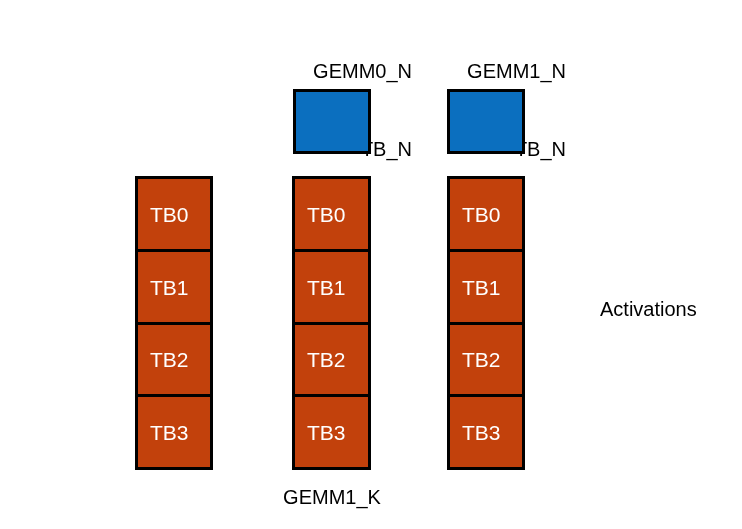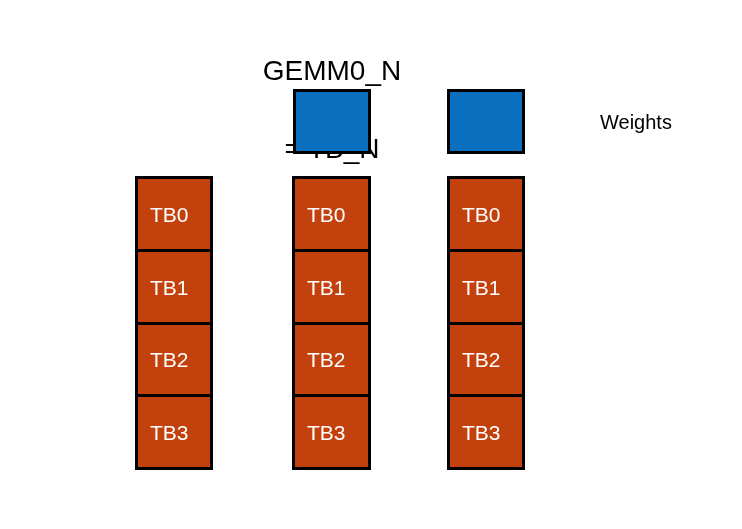--- a/index.html
+++ b/index.html
@@ -25,22 +25,23 @@
     color: #000000;
     font-family: "Liberation Sans", sans-serif;
     font-size: 20px;
     line-height: 25px;
     white-space: pre;
   }
   .label-center {
     text-align: center;
   }
   .label-two-line {
-    font-size: 28px;
+    font-size: 20px;
     line-height: 26px;
+    text-align: right;
   }
 
   
   .weight-block {
     position: absolute;
     background: #0B6FBF;
     border: 3px solid #000000;
     box-sizing: border-box;
   }
 
@@ -78,27 +79,31 @@
 </head>
 <body>
 
 <div id="canvas">
 
   <div class="label label-center label-two-line" style="left:252px; top:6px; width:160px;">
     <div>GEMM0_N</div>
     <div>= TB_N</div>
   </div>
 
+  <div class="label label-center label-two-line" style="left:406px; top:6px; width:160px;">
+    <div>GEMM1_N</div>
+    <div>= TB_N</div>
+  </div>
 
   <div class="weight-block" style="left:293px; top:89px; width:78px; height:65px;"></div>
 
   <div class="weight-block" style="left:447px; top:89px; width:78px; height:65px;"></div>
 
-  <div class="label" style="left:600px; top:110px;">Weights</div>
 
+  <div class="label" style="left:600px; top:297px;">Activations</div>
 
 
   <div class="activation-column" style="left:135px; top:176px; width:78px; height:294px;">
     <div class="activation-cell">
       <span class="cell-label">TB0</span>
     </div>
     <div class="activation-cell">
       <span class="cell-label">TB1</span>
     </div>
     <div class="activation-cell">
@@ -133,14 +138,15 @@
     </div>
     <div class="activation-cell">
       <span class="cell-label">TB2</span>
     </div>
     <div class="activation-cell">
       <span class="cell-label">TB3</span>
     </div>
   </div>
 
 
+  <div class="label label-center" style="left:252px; top:485px; width:160px;">GEMM1_K</div>
 
 </div>
 
 </body></html>

